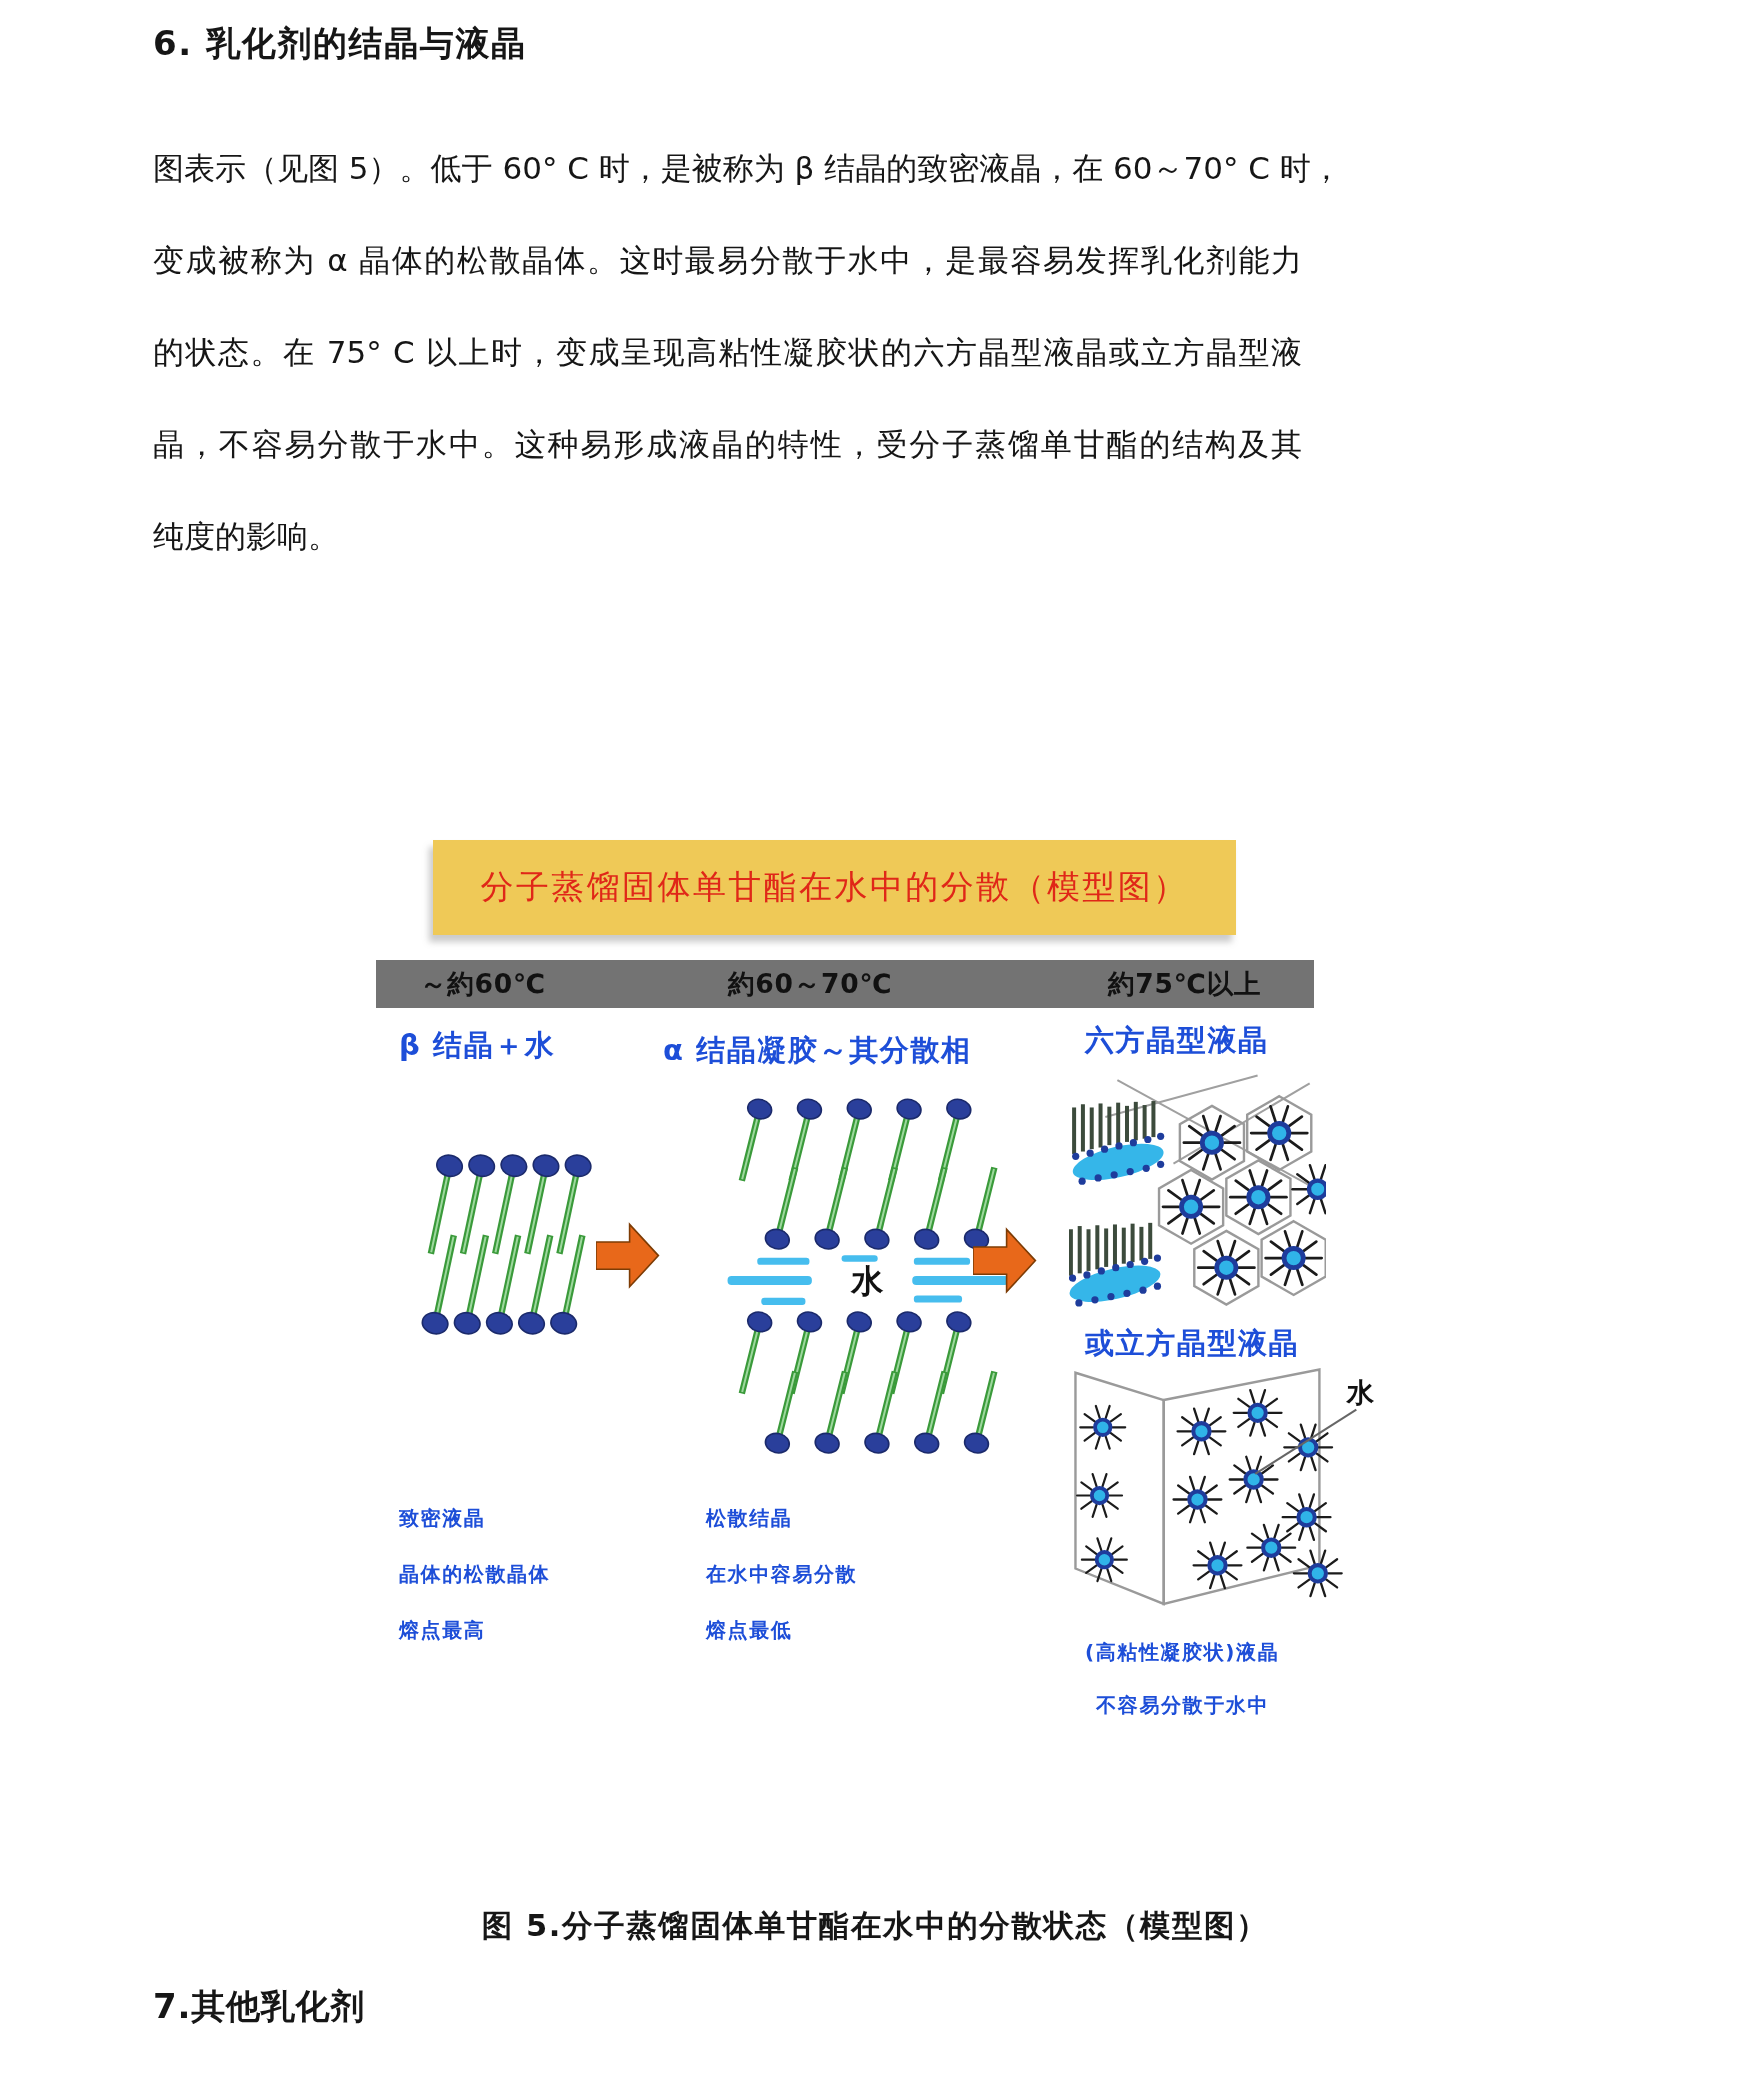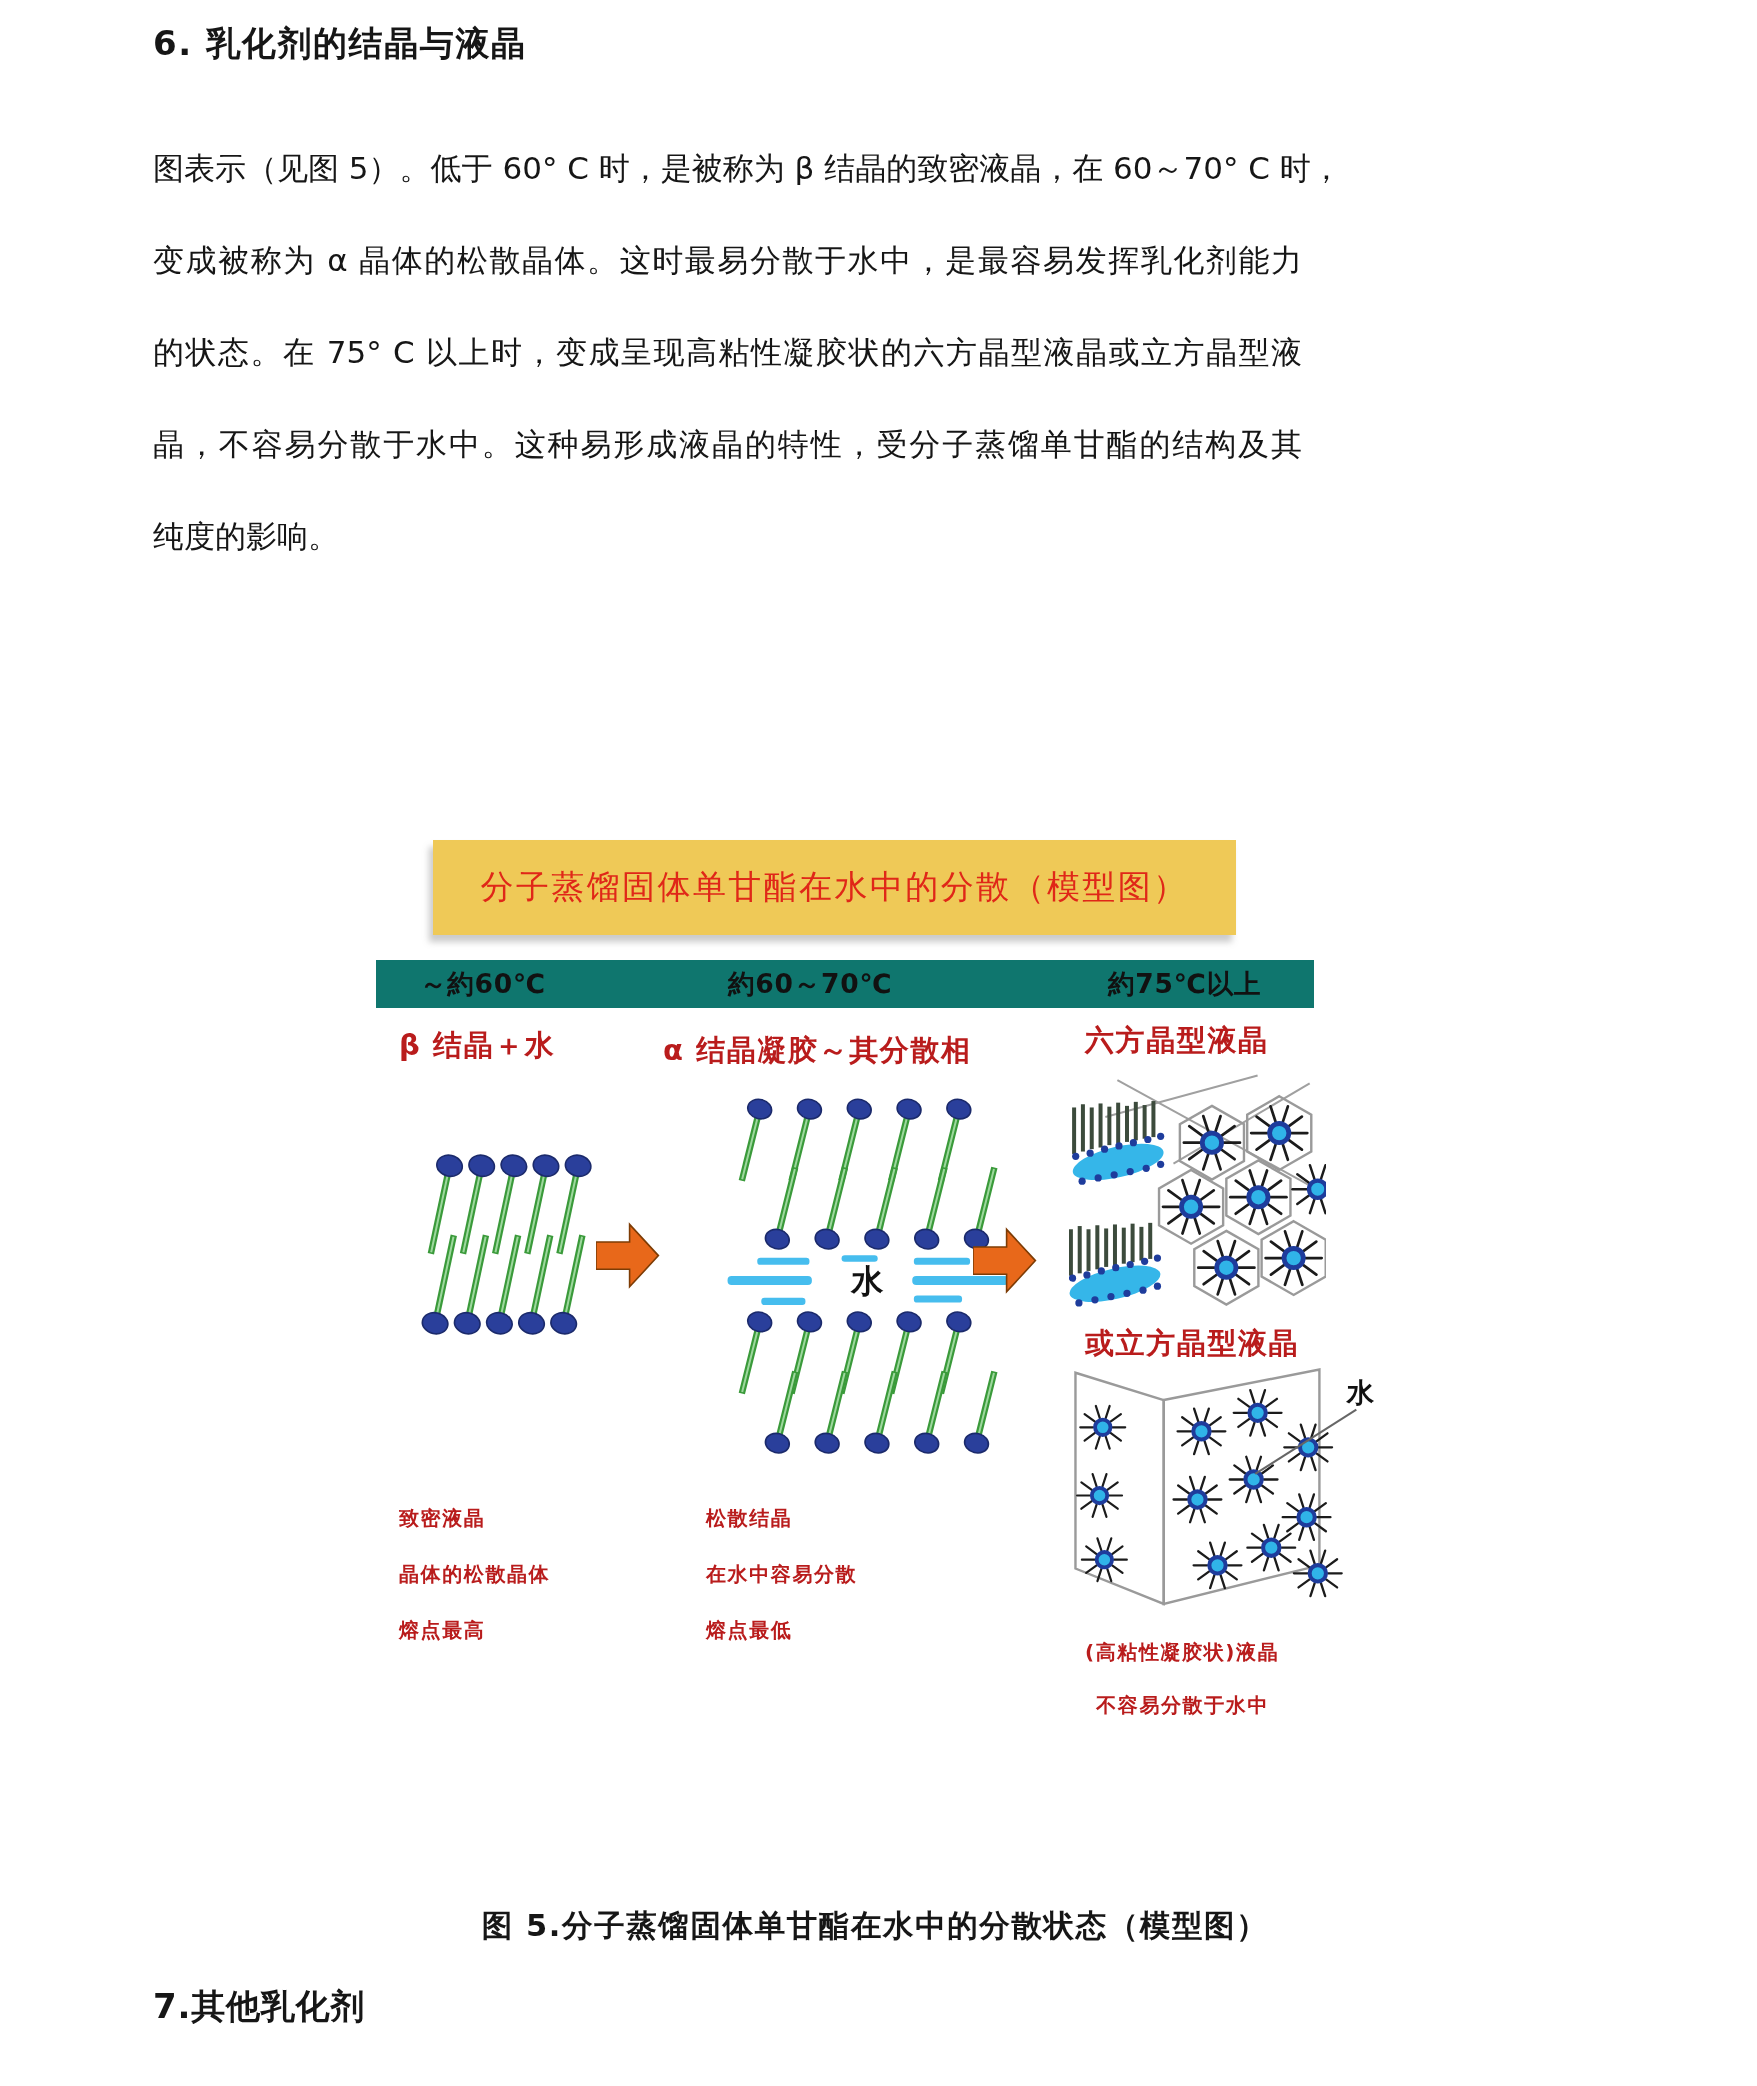--- a/index.html
+++ b/index.html
@@ -8,25 +8,25 @@
   .abs{position:absolute;}
   .h6{left:153px;top:21px;font-size:34px;font-weight:600;letter-spacing:1.6px;}
   .para{left:153px;top:122px;width:1149px;font-size:31px;line-height:92px;}
   .pline{text-align:justify;text-align-last:justify;white-space:nowrap;}
   .pline.first{text-indent:64px;}
   .pline.last{text-align-last:left;}
   .banner{left:433px;top:840px;width:803px;height:95px;background:#efc957;
           display:flex;align-items:center;justify-content:center;
           box-shadow:-4px 7.2px 6.4px rgba(140,140,140,.45);}
   .banner-text{color:#e02718;font-size:33px;font-weight:400;letter-spacing:2.4px;}
-  .tempbar{left:376px;top:960px;width:938px;height:48px;background:#0f766e;}
+  .tempbar{left:376px;top:960px;width:938px;height:48px;background:#737373;}
   .temp{position:absolute;top:50%;transform:translateY(-50%);font-size:26.5px;font-weight:700;
         color:#111;letter-spacing:0.8px;}
   .t1{left:44px}.t2{left:352px}.t3{left:732px}
-  .red{color:#b91c1c;font-weight:700;}
+  .red{color:#1d4ed8;font-weight:700;}
   .phase{font-size:29px;letter-spacing:1.6px;white-space:nowrap;}
   .notes{font-size:20px;line-height:56px;letter-spacing:1.6px;white-space:nowrap;}
   .caption{left:0;top:1906px;width:1750px;text-align:center;font-size:30.5px;font-weight:700;letter-spacing:1.6px;}
   .h7{left:153px;top:1984px;font-size:34px;font-weight:600;letter-spacing:0.8px;}
 </style>
 </head>
 <body>
 
 <svg width="0" height="0" style="position:absolute" aria-hidden="true">
   <defs>

